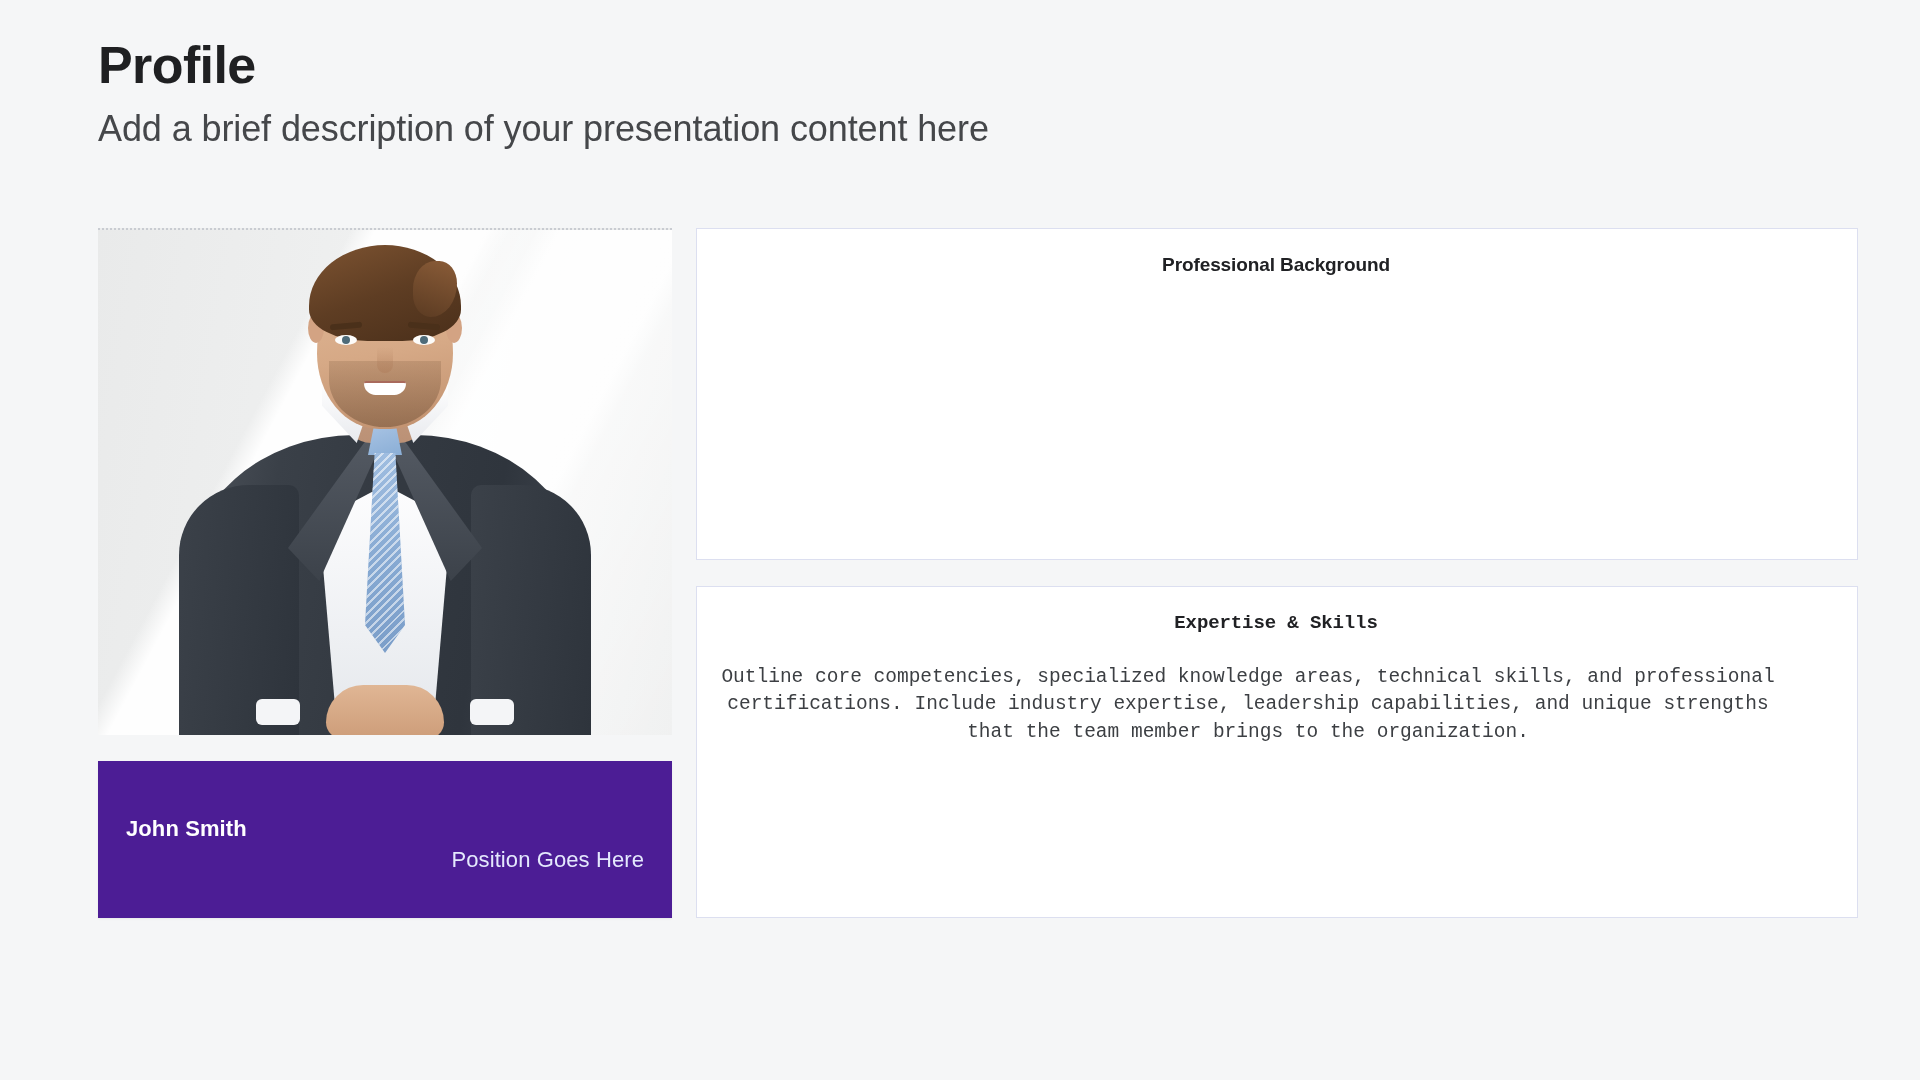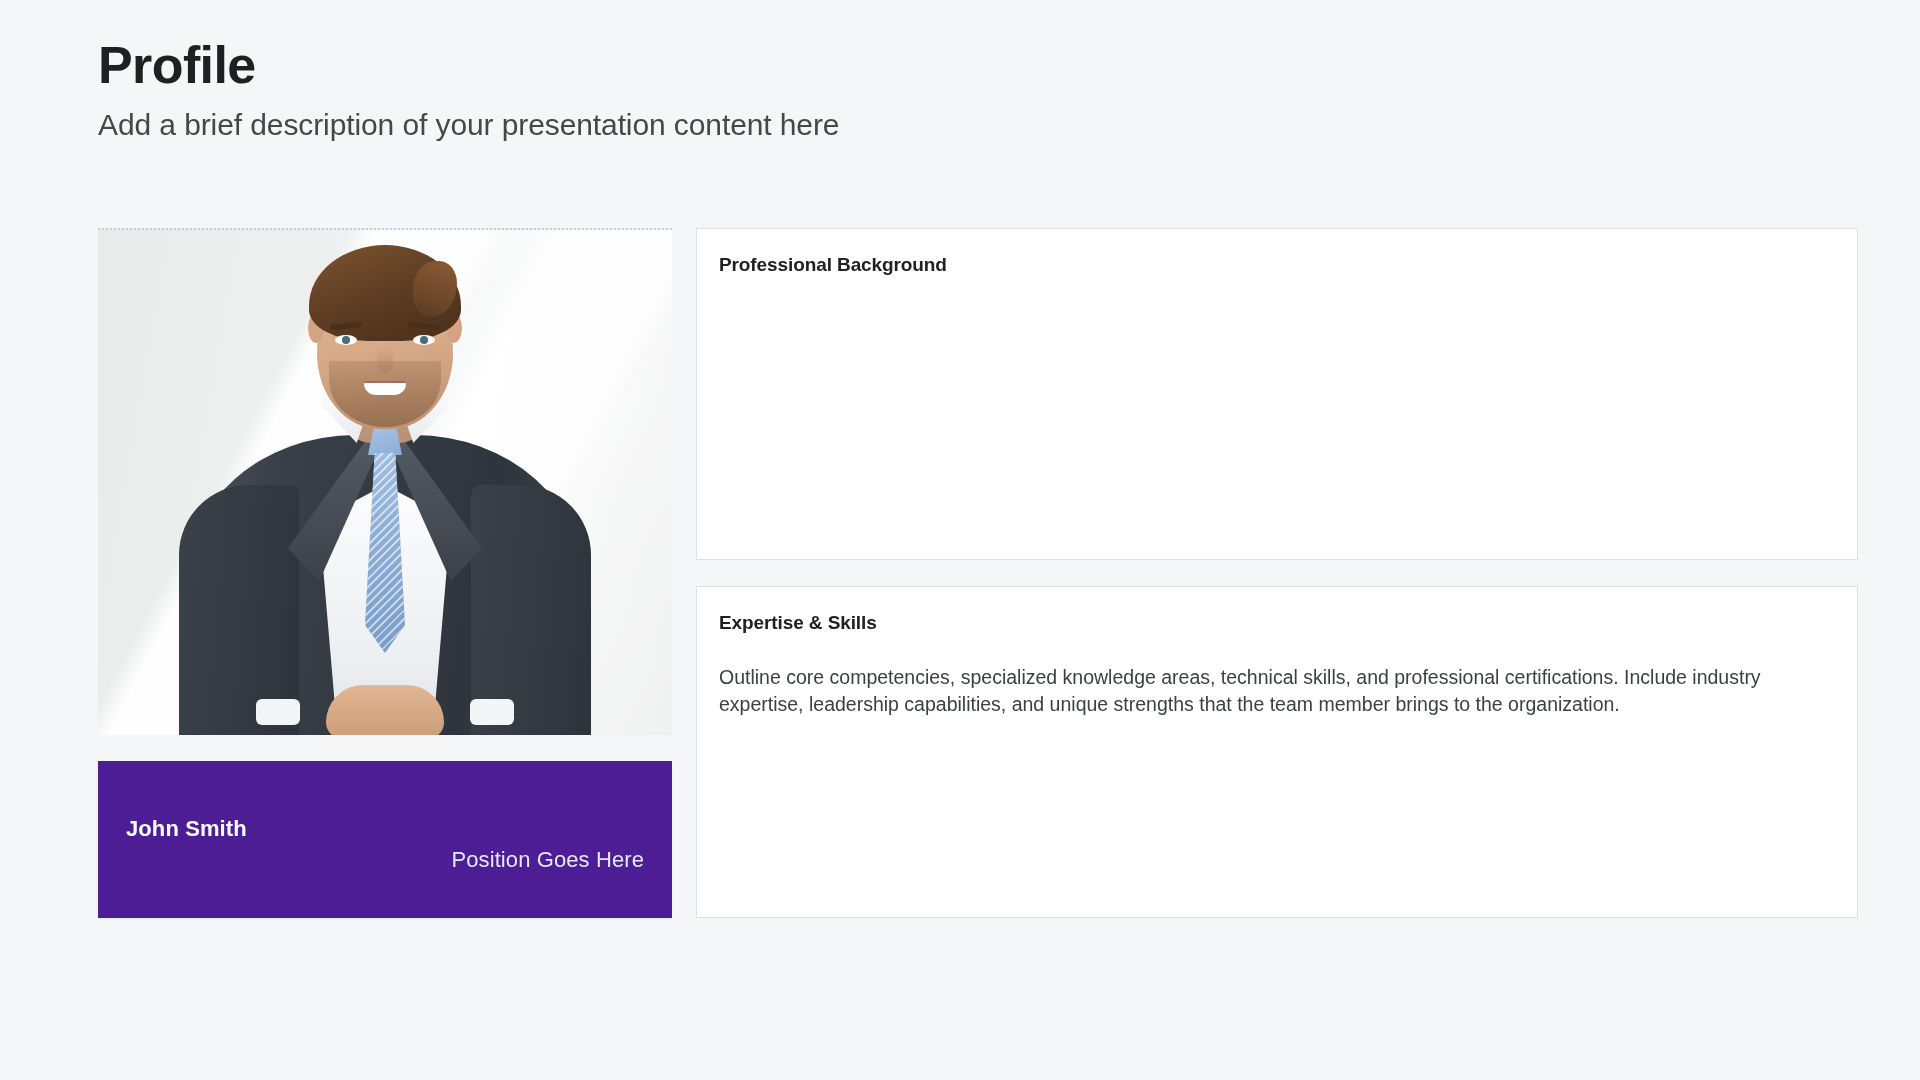--- a/index.html
+++ b/index.html
@@ -35,21 +35,21 @@
   .page-title {
     font-size: 52px;
     font-weight: 700;
     color: #1f2022;
     letter-spacing: -0.6px;
     line-height: 1.12;
   }
 
   .page-subtitle {
     margin-top: 12px;
-    font-size: 30px;
+    font-size: 36px;
     font-weight: 400;
     color: #45474a;
     letter-spacing: -0.1px;
     line-height: 1.25;
   }
 
   
   .content {
     position: absolute;
     left: 80px;
@@ -356,23 +356,24 @@
     letter-spacing: 0.1px;
     line-height: 1.25;
     text-align: right;
   }
 
   
   .info-card {
     background: #ffffff;
     border: 1px solid #dcdff0;
     padding: 24px 24px 24px 22px;
+    text-align: center;
   }
   .info-card.card-a { height: 332px; }
-  .info-card.card-b { height: 332px; }
+  .info-card.card-b { height: 332px; font-family: Liberation Mono, monospace; }
 
   .card-title {
     font-size: 19px;
     font-weight: 700;
     color: #202124;
     letter-spacing: -0.1px;
     line-height: 1.3;
   }
   .card-body {
     margin-top: 28px;

